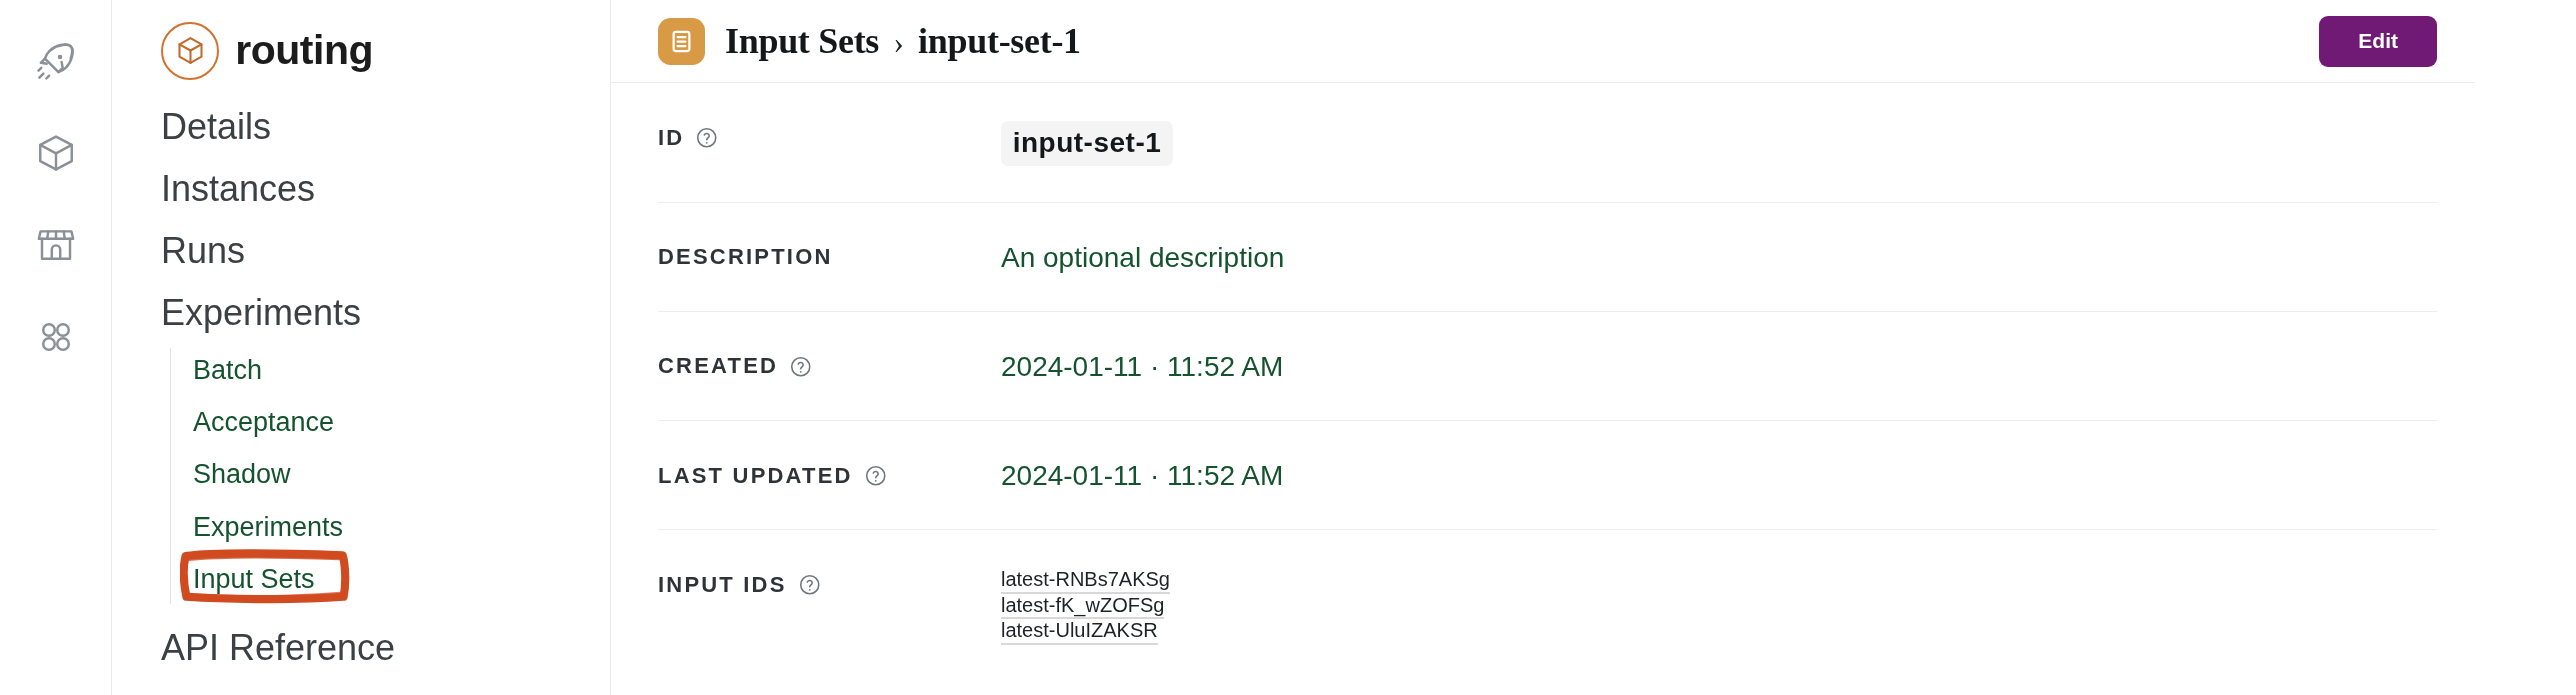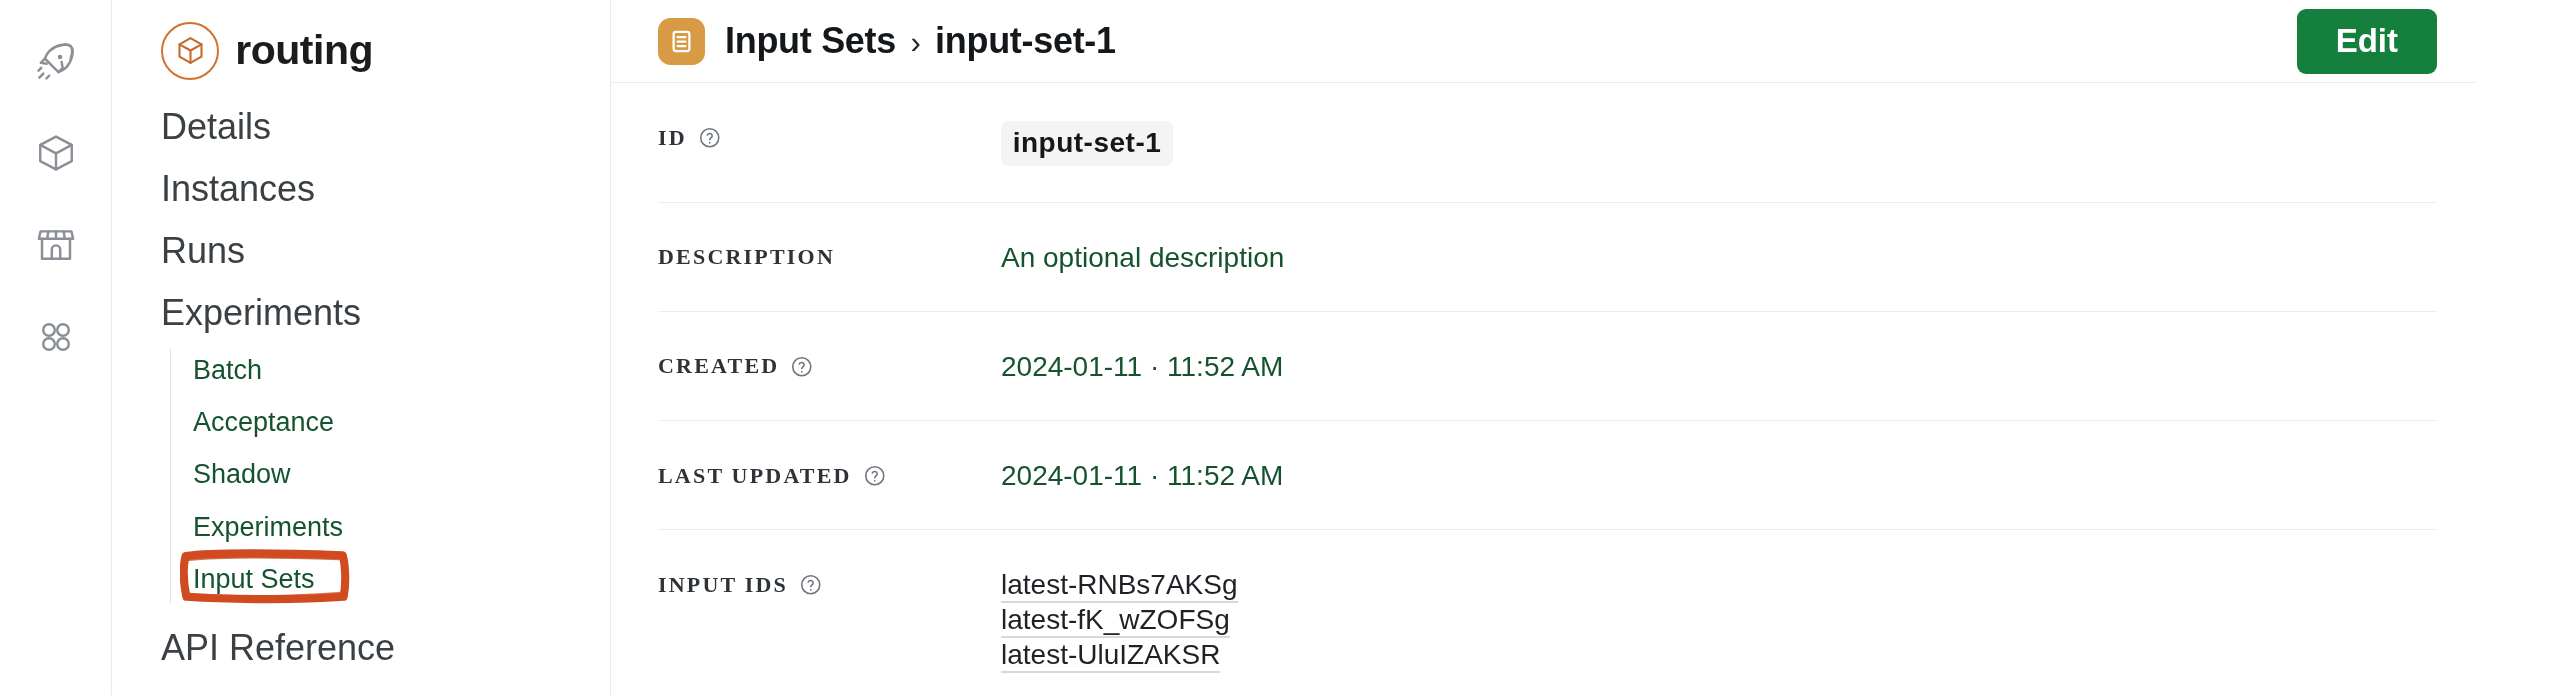--- a/index.html
+++ b/index.html
@@ -132,35 +132,35 @@
     background: #d89a44;
     display: flex; align-items: center; justify-content: center;
     margin-right: 20px;
   }
   .crumb-text {
     font-size: 36px;
     font-weight: bold;
     color: #15181b;
     letter-spacing: -0.3px;
     white-space: nowrap;
-    font-family: Liberation Sans, sans-serif;
+    font-family: Liberation Serif, serif;
   }
   .crumb-sep {
     font-size: 31px;
     color: #1f2327;
     margin: 0 14.5px;
     font-weight: normal;
   }
   .topbar-spacer { flex: 1; }
   .edit-btn {
-    background: #15803d;
+    background: #701a75;
     color: #ffffff;
     border: none;
     border-radius: 9px;
-    font-size: 33px;
+    font-size: 21px;
     font-weight: bold;
     padding: 13.5px 39px;
     cursor: pointer;
     font-family: "Liberation Sans", sans-serif;
   }
 
   
   .detail-list {
     padding: 0 38px 0 47px;
   }
@@ -179,21 +179,21 @@
     align-items: center;
     gap: 11px;
     padding-top: 3.6px;
   }
   .label-text {
     font-size: 22px;
     font-weight: bold;
     letter-spacing: 2.2px;
     color: #2e3338;
     text-transform: uppercase;
-    font-family: Liberation Serif, serif;
+    font-family: Liberation Sans, sans-serif;
     white-space: nowrap;
   }
   .help-icon { display: block; }
   .row-value { flex: 1; padding-top: 0; }
   .value-text {
     font-size: 28px;
     color: #14532d;
     line-height: 1.22;
     font-family: "Liberation Sans", sans-serif;
   }
@@ -202,21 +202,21 @@
     font-weight: bold;
     color: #15181b;
     background: #f4f4f4;
     border-radius: 7.2px;
     padding: 6.3px 11.7px;
     display: inline-block;
     font-family: "Liberation Sans", sans-serif;
     letter-spacing: 0.5px;
   }
   .id-link {
-    font-size: 28px;
+    font-size: 20px;
     color: #1e2226;
     text-decoration: none;
     border-bottom: 2.7px solid #d8d8d8;
     display: inline-block;
     margin-bottom: 15.4px;
     cursor: pointer;
     line-height: 1.18;
   }
   .id-link:last-child { margin-bottom: 0; }
   .id-line { display: block; }

